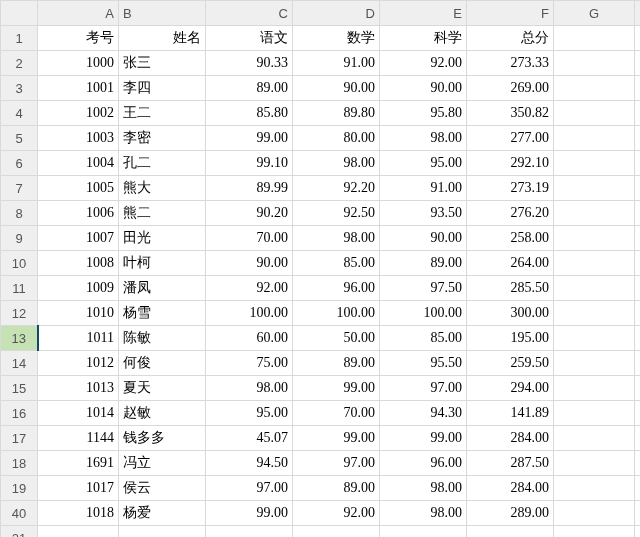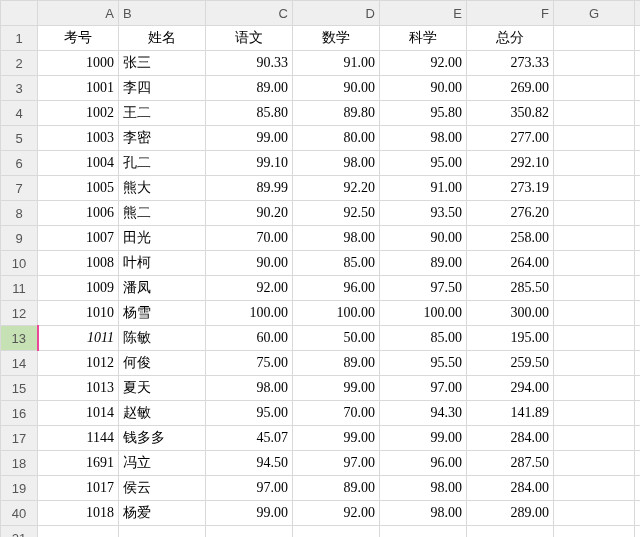--- a/index.html
+++ b/index.html
@@ -35,23 +35,23 @@
   .corner { width: 28px; }
   .row-hdr { width: 28px; }
   .colA { width: 72px; text-align: right; }
   .colB { width: 78px; text-align: left; }
   .colC { width: 78px; text-align: right; }
   .colD { width: 78px; text-align: right; }
   .colE { width: 78px; text-align: right; }
   .colF { width: 78px; text-align: right; }
   .colG { width: 72px; }
   .colH { width: 72px; }
-  .hdr-cell { text-align: center; }
+  .hdr-cell { text-align: right; }
   .row-selected td.row-hdr { background: #c6e1b3 !important; }
-  .row-selected td.colA { border-left: 2px solid #ec4899; font-style: italic; }
+  .row-selected td.colA { border-left: 2px solid #0c4a6e; }
 </style>
 </head>
 <body>
 
 <div style="position:relative;">
 <table class="spreadsheet">
   <tbody id="grid-body">
         <tr>
           <td class="corner"></td>
           <td class="col-hdr colA">A</td>

